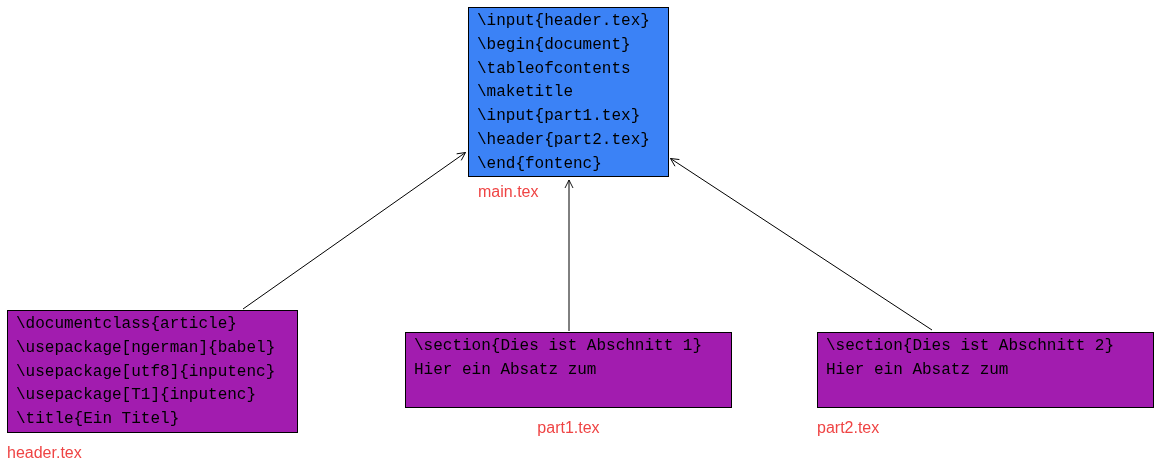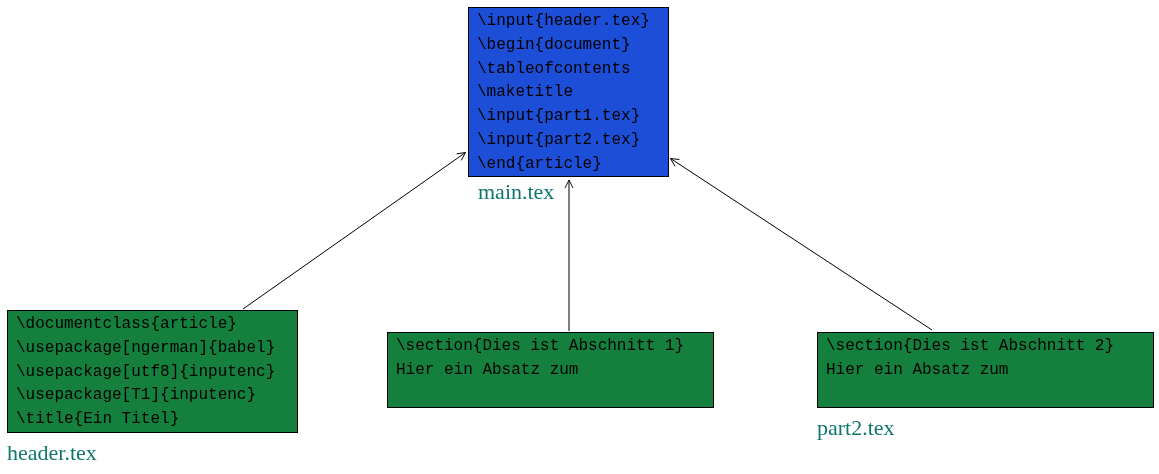--- a/index.html
+++ b/index.html
@@ -21,61 +21,61 @@
     left: 0;
     top: 0;
     width: 1159px;
     height: 474px;
     pointer-events: none;
   }
   .node {
     position: absolute;
     box-sizing: border-box;
     border: 1px solid #000000;
-    background: #15803d;
+    background: #a21caf;
     padding: 2px 8px;
   }
   .node .code-line {
     font-family: "Liberation Mono", "DejaVu Sans Mono", monospace;
     font-size: 16px;
     line-height: 23.8px;
     white-space: pre;
     color: #000000;
   }
   .node-main {
     left: 468px;
     top: 7px;
     width: 201px;
     height: 170px;
-    background: #1d4ed8;
+    background: #3b82f6;
   }
   .node-header {
     left: 7px;
     top: 310px;
     width: 291px;
     height: 123px;
   }
   .node-part1 {
-    left: 387px;
+    left: 405px;
     top: 332px;
     width: 327px;
     height: 76px;
   }
   .node-part2 {
     left: 817px;
     top: 332px;
     width: 337px;
     height: 76px;
   }
   .file-label {
     position: absolute;
-    font-family: Liberation Serif, serif;
-    font-size: 22px;
+    font-family: Liberation Sans, sans-serif;
+    font-size: 16px;
     line-height: 18px;
-    color: #0f766e;
+    color: #ef4444;
   }
   .label-main   { left: 478px; top: 183px; }
   .label-header { left: 7px;   top: 444px; width: 291px; text-align: left; }
   .label-part1  { left: 405px; top: 419px; width: 327px; text-align: center; }
   .label-part2  { left: 817px; top: 419px; width: 338px; text-align: left; }
 </style>
 </head>
 <body>
 
 <div class="canvas">
@@ -90,38 +90,39 @@
     <line x1="569" y1="331" x2="569" y2="180" stroke="#000000" stroke-width="1" marker-end="url(#arrow)"></line>
     <line x1="932" y1="330" x2="670.5" y2="158.5" stroke="#000000" stroke-width="1" marker-end="url(#arrow)"></line>
   </svg>
 
   <div class="node node-main">
     <div class="code-line">\input{header.tex}</div>
     <div class="code-line">\begin{document}</div>
     <div class="code-line">\tableofcontents</div>
     <div class="code-line">\maketitle</div>
     <div class="code-line">\input{part1.tex}</div>
-    <div class="code-line">\input{part2.tex}</div>
-    <div class="code-line">\end{article}</div>
+    <div class="code-line">\header{part2.tex}</div>
+    <div class="code-line">\end{fontenc}</div>
   </div>
   <div class="file-label label-main">main.tex</div>
 
   <div class="node node-header">
     <div class="code-line">\documentclass{article}</div>
     <div class="code-line">\usepackage[ngerman]{babel}</div>
     <div class="code-line">\usepackage[utf8]{inputenc}</div>
     <div class="code-line">\usepackage[T1]{inputenc}</div>
     <div class="code-line">\title{Ein Titel}</div>
   </div>
   <div class="file-label label-header">header.tex</div>
 
   <div class="node node-part1">
     <div class="code-line">\section{Dies ist Abschnitt 1}</div>
     <div class="code-line">Hier ein Absatz zum</div>
   </div>
+  <div class="file-label label-part1">part1.tex</div>
 
   <div class="node node-part2">
     <div class="code-line">\section{Dies ist Abschnitt 2}</div>
     <div class="code-line">Hier ein Absatz zum</div>
   </div>
   <div class="file-label label-part2">part2.tex</div>
 
 </div>
 
 </body></html>

